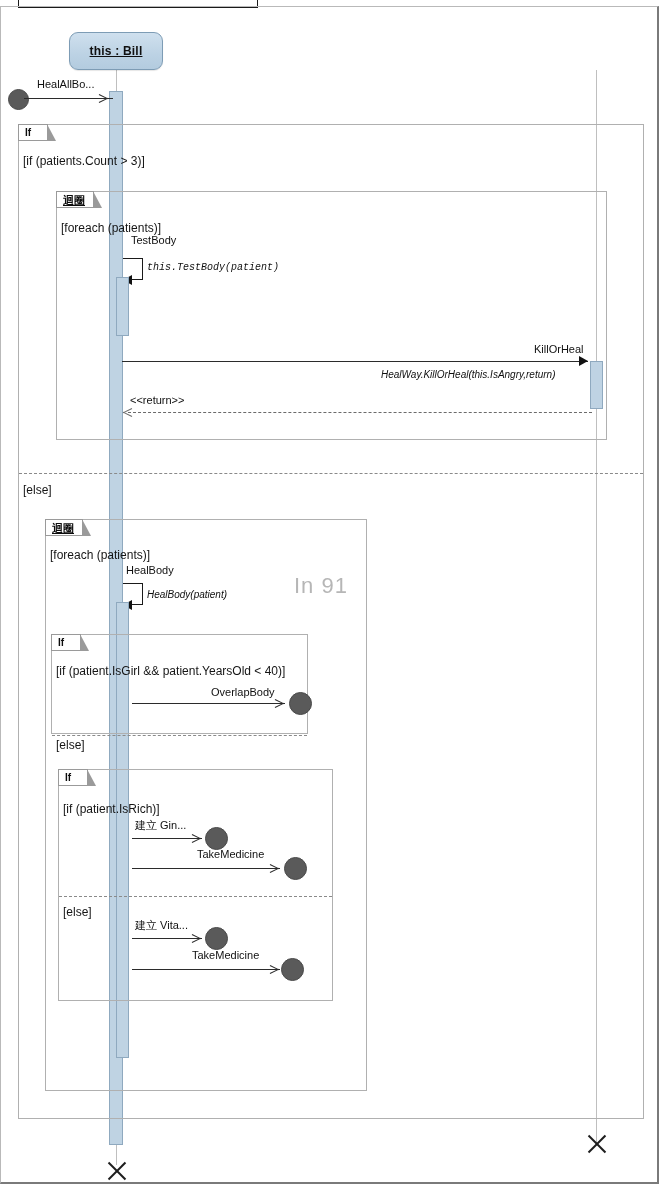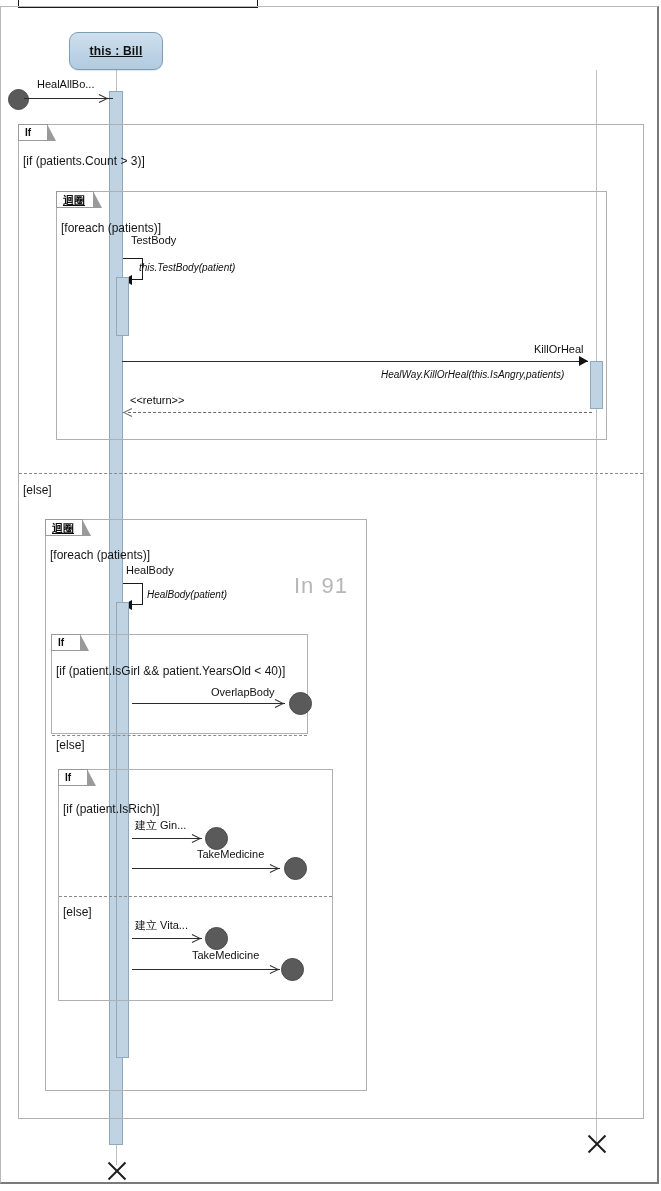--- a/index.html
+++ b/index.html
@@ -254,27 +254,27 @@
   <div class="fragment" style="left:56px;top:191px;width:551px;height:249px;">
     <div class="frag-tab cjk" style="width:38px;">
       <span>迴圈</span>
     </div>
   </div>
   <div class="frag-guard" style="left:61px;top:221px;">[foreach (patients)]</div>
 
   <div class="msg-label" style="left:131px;top:234px;">TestBody</div>
   <div class="selfcall" style="left:123px;top:258px;width:20px;height:22px;"></div>
   <div class="arrow-l" style="left:123px;top:275px;"></div>
-  <div class="msg-label italic" style="left:139px;top:262px;">this.TestBody(patient)</div>
+  <div class="msg-label italic" style="left:147px;top:262px;font-family:Liberation Mono, monospace;">this.TestBody(patient)</div>
   <div class="activation" style="left:116px;top:277px;width:13px;height:59px;"></div>
 
   <div class="msg-label" style="left:534px;top:343px;">KillOrHeal</div>
   <div class="msg-line" style="left:122px;top:361px;width:466px;"></div>
   <div class="arrow-r" style="left:579px;top:356px;"></div>
-  <div class="msg-label italic" style="left:381px;top:369px;">HealWay.KillOrHeal(this.IsAngry,patients)</div>
+  <div class="msg-label italic" style="left:381px;top:369px;">HealWay.KillOrHeal(this.IsAngry,return)</div>
   <div class="activation" style="left:590px;top:361px;width:13px;height:48px;"></div>
 
   <div class="msg-label" style="left:130px;top:394px;">&lt;&lt;return&gt;&gt;</div>
   <div class="msg-line dashed" style="left:128px;top:412px;width:464px;"></div>
   <div class="arrow-l-open" style="left:123px;top:407px;"></div>
 
   <div class="fragment" style="left:45px;top:519px;width:322px;height:572px;">
     <div class="frag-tab cjk" style="width:38px;">
       <span>迴圈</span>
     </div>

